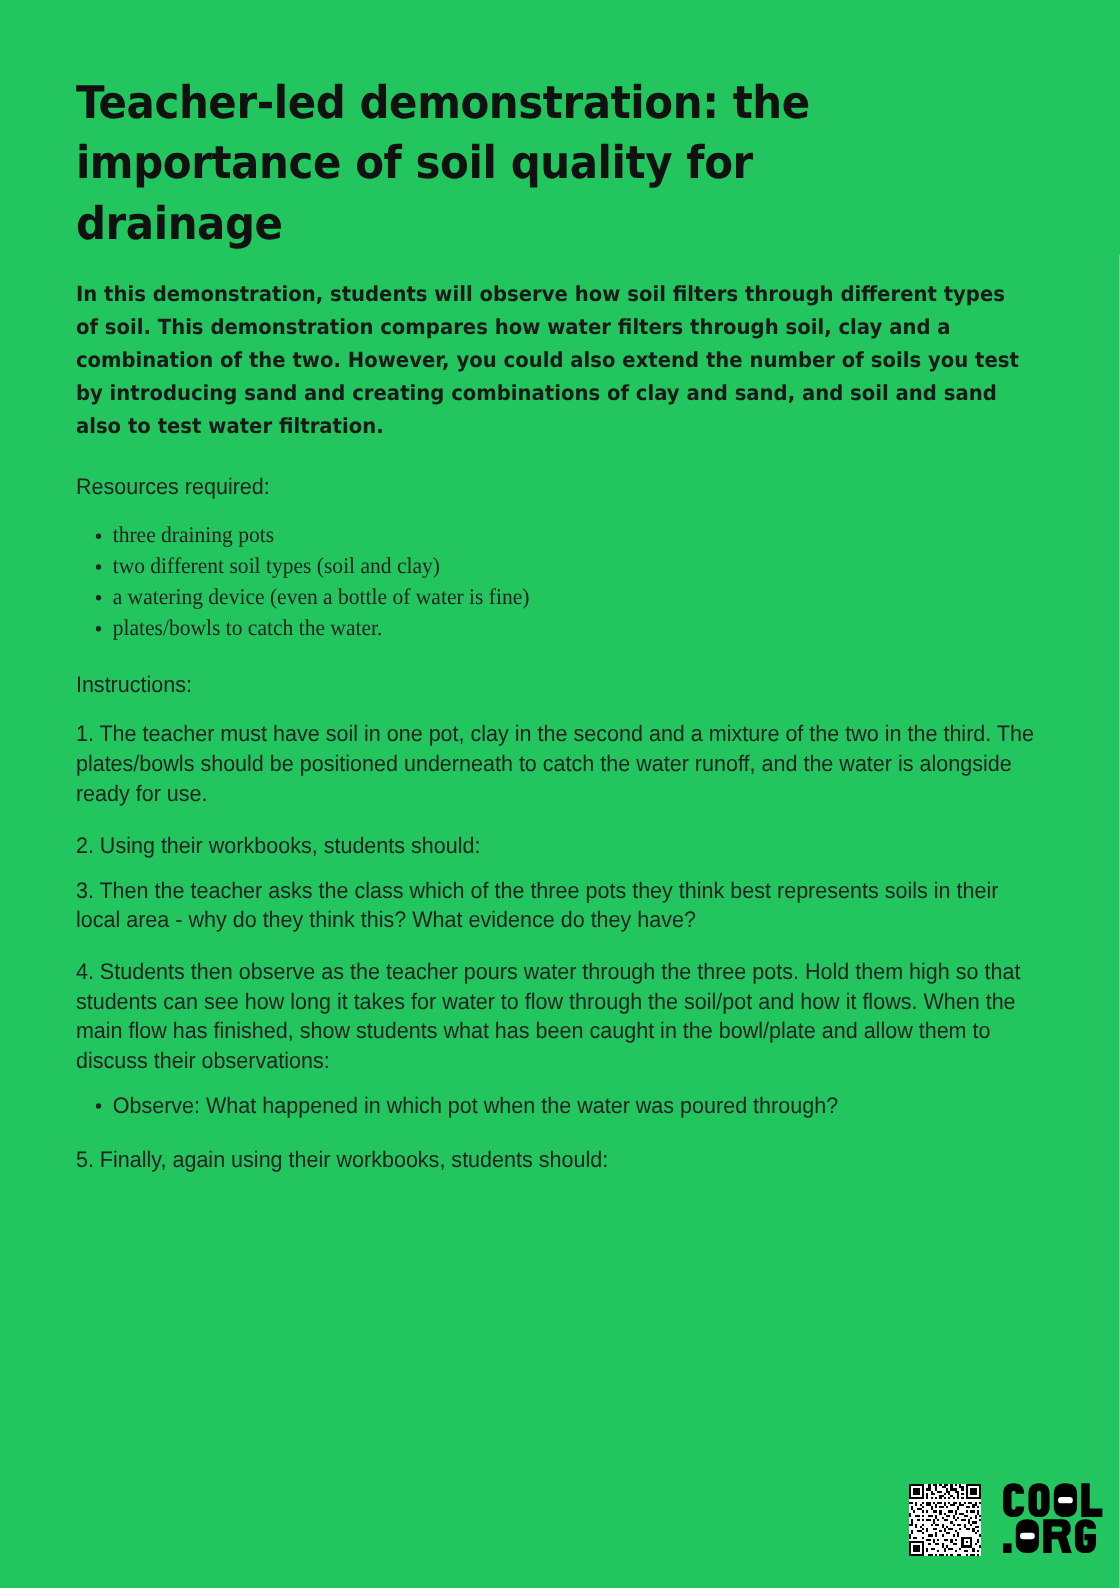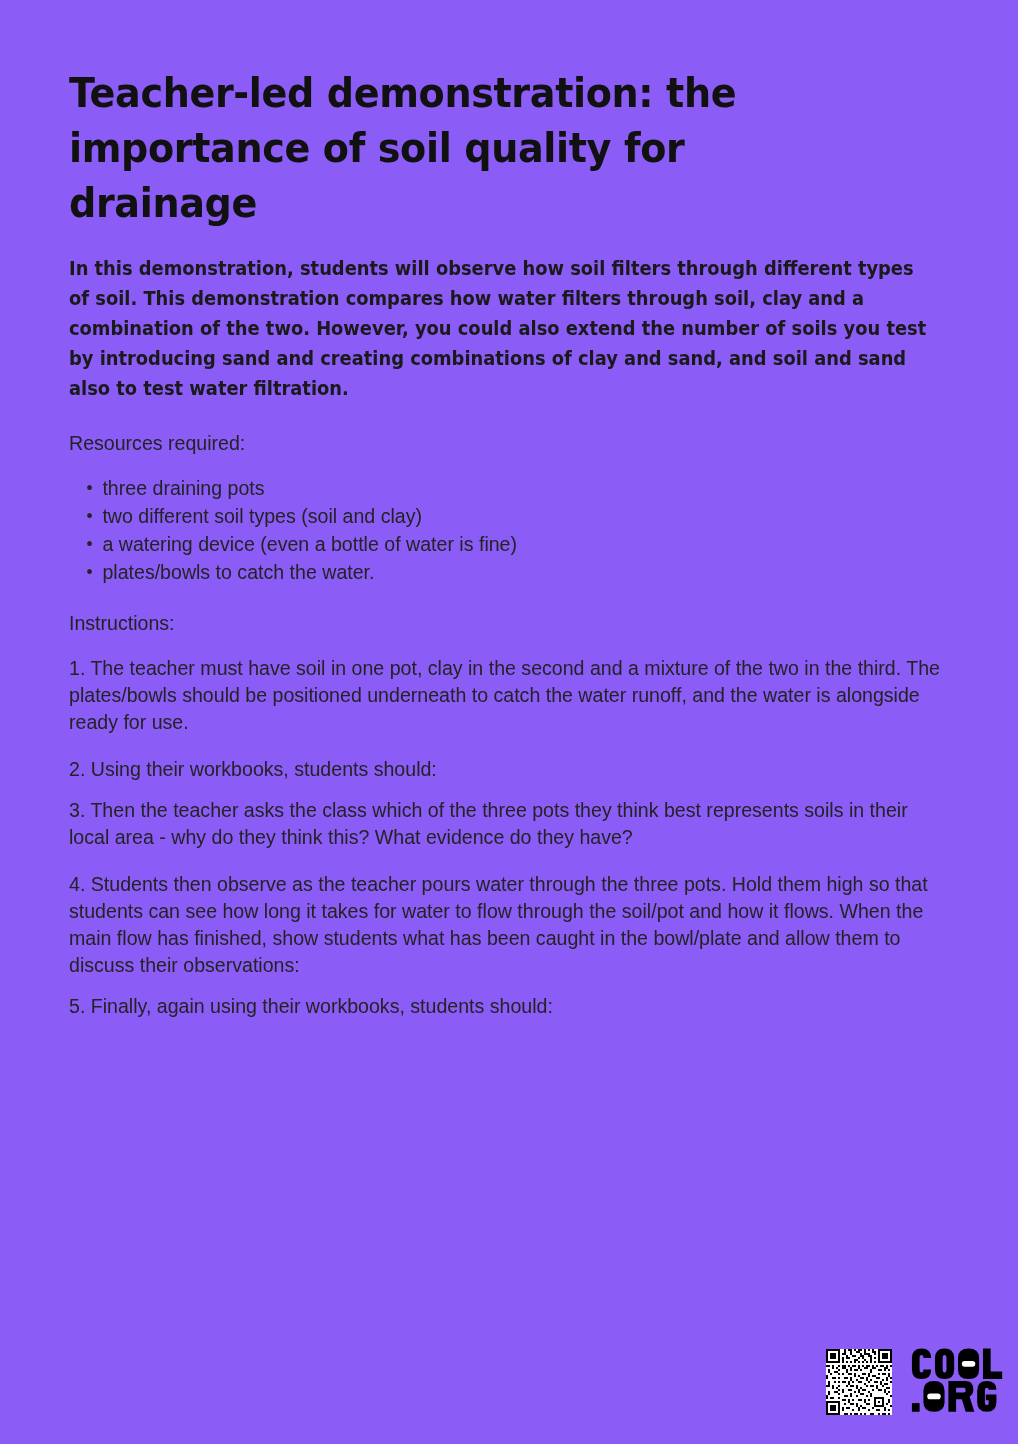--- a/index.html
+++ b/index.html
@@ -13,21 +13,21 @@
     height: 1444px;
     position: relative;
     font-family: "Liberation Sans", "DejaVu Sans", sans-serif;
     color: #1a1a1a;
     overflow: hidden;
   }
 
   .page {
     position: absolute;
     inset: 0;
-    background: #8b5cf6;
+    background: #22c55e;
   }
 
   .content {
     position: absolute;
     left: 69px;
     top: 66px;
     width: 860px;
   }
 
   
@@ -70,21 +70,21 @@
   .para.tight { margin-bottom: 14px; }
   .para.lead  { margin-bottom: 18px; }
 
   
   ul.bullets {
     list-style: none;
     margin: 0 0 22px 0;
     padding: 0;
     width: 915px;
   }
-  ul.bullets.resources { margin: 0 0 24px 0; }
+  ul.bullets.resources { margin: 0 0 24px 0; font-family: Liberation Serif, serif; }
 
   ul.bullets li {
     position: relative;
     font-size: 20.5px;
     line-height: 27px;
     color: #232323;
     padding-left: 35px;
     margin: 0 0 1px 0;
     transform: scaleX(0.955);
     transform-origin: left top;
@@ -163,20 +163,26 @@
 
     <p class="para">1. The teacher must have soil in one pot, clay in the second and a mixture of the two in the third. The plates/bowls should be positioned underneath to catch the water runoff, and the water is alongside ready for use.</p>
 
     <p class="para tight">2. Using their workbooks, students should:</p>
 
 
     <p class="para">3. Then the teacher asks the class which of the three pots they think best represents soils in their local area - why do they think this? What evidence do they have?</p>
 
     <p class="para tight">4. Students then observe as the teacher pours water through the three pots. Hold them high so that students can see how long it takes for water to flow through the soil/pot and how it flows. When the main flow has finished, show students what has been caught in the bowl/plate and allow them to discuss their observations:</p>
 
+    <ul class="bullets spaced">
+      <li>
+        <span class="dot"></span>
+        <span>Observe: What happened in which pot when the water was poured through?</span>
+      </li>
+    </ul>
 
     <p class="para tight">5. Finally, again using their workbooks, students should:</p>
 
 
   </div>
 
   <div class="footer-brand">
 
     <svg class="qr" viewBox="0 0 33 33" shape-rendering="crispEdges">
       <rect width="33" height="33" fill="#ffffff"></rect>

